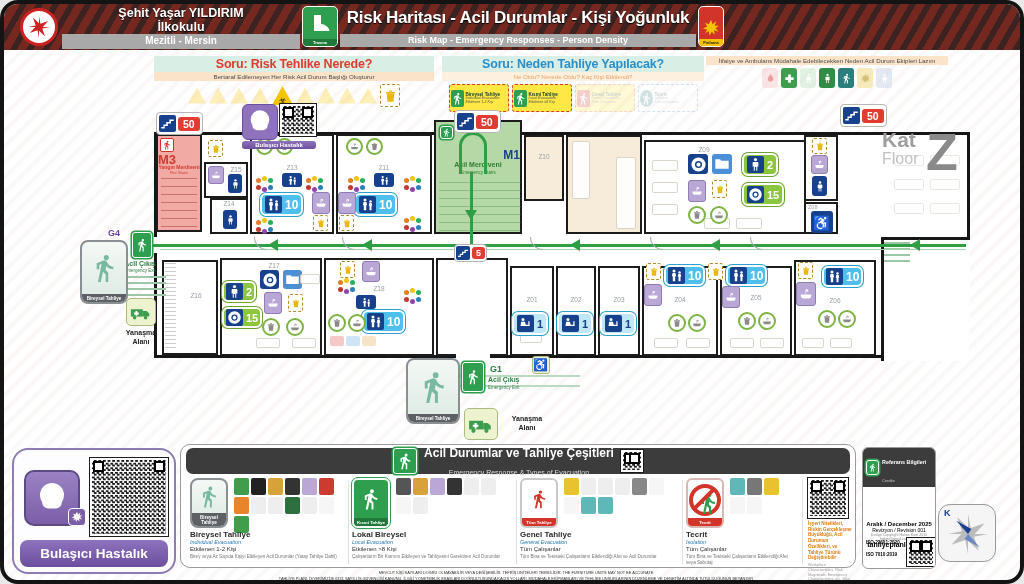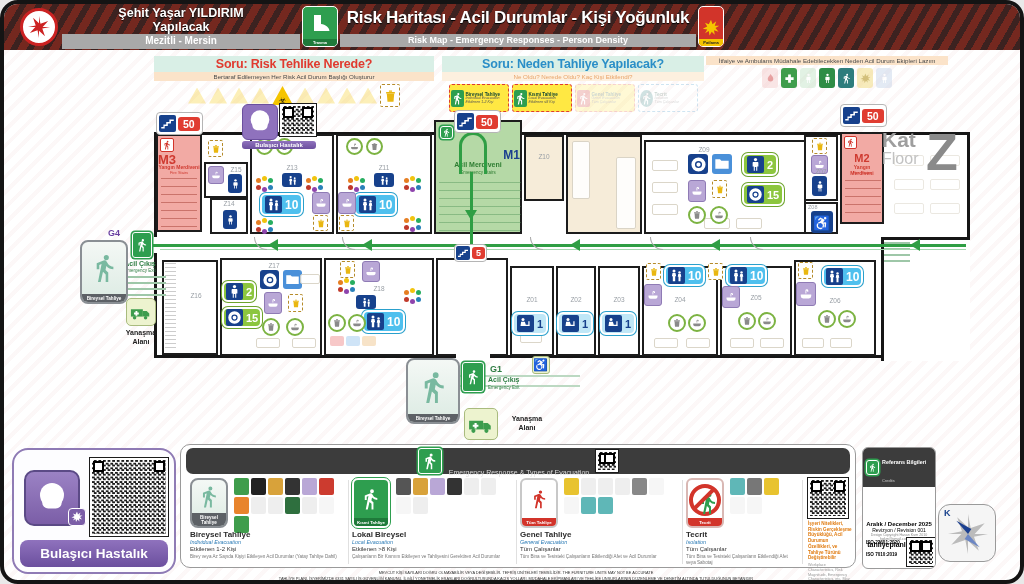--- a/index.html
+++ b/index.html
@@ -168,21 +168,21 @@
 <div class="page">
 
   <div class="abs hdr"></div>
   <div class="abs logo" style="left:16px;top:4px">
     <svg class="ic" viewBox="0 0 24 24" style="width:22px;height:22px">
         <use href="#i-star8"></use>
       </svg>
   </div>
   <div class="abs" style="left:58px;top:3px;width:238px;text-align:center;color:#fff;font-weight:bold;font-size:12.5px;line-height:1.1;text-shadow:0 1px 1px #000">
     <span>Şehit Yaşar YILDIRIM</span><br>
-    <span>Yapılacak</span>
+    <span>İlkokulu</span>
   </div>
   <div class="abs graybar" style="left:58px;top:30px;width:238px;height:15px;font-size:10px;line-height:13px">Mezitli - Mersin</div>
   <div class="abs htile" style="left:298px;top:2px;width:36px;height:41px;background:#2e9e4f">
     <svg class="ic" viewBox="0 0 24 24" style="width:24px;height:24px;color:#fff;margin-bottom:2px">
         <use href="#i-shoe"></use>
       </svg>
     <span class="band" style="background:#1f7a3a">Travma</span>
   </div>
   <div class="abs" style="left:338px;top:4px;width:352px;text-align:center;color:#fff;font-weight:bold;font-size:17px;letter-spacing:-.3px;text-shadow:0 1px 1px #000">Risk Haritası - Acil Durumlar - Kişi Yoğunluk</div>
   <div class="abs graybar" style="left:336px;top:30px;width:356px;height:13px;font-size:9px;line-height:13px">Risk Map - Emergency Responses - Person Density</div>
@@ -314,31 +314,20 @@
         <svg class="ic" viewBox="0 0 24 24">
           <use href="#i-run"></use>
         </svg>
       </div>
     <div class="abs" style="left:0;top:26px;width:100%;text-align:right;font-weight:bold;font-size:12px;color:#1b3f8f">M1</div>
     <div class="abs" style="left:0;top:39px;width:100%;text-align:center;font-size:7px;font-weight:bold;color:#2e7d32">Acil Merdiveni</div>
     <div class="abs" style="left:0;top:48px;width:100%;text-align:center;font-size:4.5px;color:#2e7d32">Emergency Stairs</div>
     <div class="abs treadsg" style="left:3px;top:60px;width:82px;height:50px"></div>
     <div class="abs uarc" style="left:23px;top:10px;width:28px;height:42px"></div>
   </div>
-  <div class="abs room" style="left:836px;top:128px;width:44px;height:92px;background:#f2aaa4">
-    <div class="abs" style="left:2px;top:2px;width:13px;height:13px;background:#fff;border:1px solid #d2342a;border-radius:2px;color:#d2342a;padding:1px">
-        <svg class="ic" viewBox="0 0 24 24">
-          <use href="#i-run"></use>
-        </svg>
-      </div>
-    <div class="abs" style="left:0;top:18px;width:100%;text-align:center;font-weight:bold;font-size:11px;color:#cf3a30">M2</div>
-    <div class="abs" style="left:0;top:30px;width:100%;text-align:center;font-size:5px;font-weight:bold;color:#cf3a30">Yangın Merdiveni</div>
-    <div class="abs" style="left:0;top:36px;width:100%;text-align:center;font-size:4px;color:#cf3a30">Fire Stairs</div>
-    <div class="abs treads" style="left:3px;top:46px;width:36px;height:40px"></div>
-  </div>
 
   <div class="abs room" style="left:200px;top:158px;width:44px;height:36px"></div>
   <div class="abs bint" style="left:204px;top:136px;width:15px;height:17px">
       <svg class="ic" viewBox="0 0 24 24">
         <use href="#i-bin"></use>
       </svg>
     </div>
   <div class="abs sink" style="left:204px;top:162px;width:16px;height:18px">
       <svg class="ic" viewBox="0 0 24 24">
         <use href="#i-sink"></use>
@@ -941,21 +930,21 @@
   </div>
 
   <div class="abs lgd" style="left:176px;top:440px;width:676px;height:124px"></div>
   <div class="abs lgdhdr" style="left:182px;top:444px;width:664px;height:26px">
     <span class="exitsign" style="width:18px;height:20px;position:static;display:block">
         <svg class="ic" viewBox="0 0 24 24">
           <use href="#i-run"></use>
         </svg>
       </span>
     <span style="text-align:center;line-height:1.15">
-      <br>
+      <b style="font-size:12px">Acil Durumlar ve Tahliye Çeşitleri</b><br>
       <span style="font-size:7px;color:#ddd">Emergency Response &amp; Types of Evacuation</span>
     </span>
     <span class="qr" style="width:18px;height:18px;display:block"></span>
   </div>
   <div class="abs vdiv" style="left:344px;top:476px;height:84px"></div>
   <div class="abs vdiv" style="left:512px;top:476px;height:84px"></div>
   <div class="abs vdiv" style="left:678px;top:476px;height:84px"></div>
   <div class="abs vdiv" style="left:798px;top:476px;height:84px"></div>
 
   <div class="abs lcol" style="left:186px;top:474px;width:154px">

